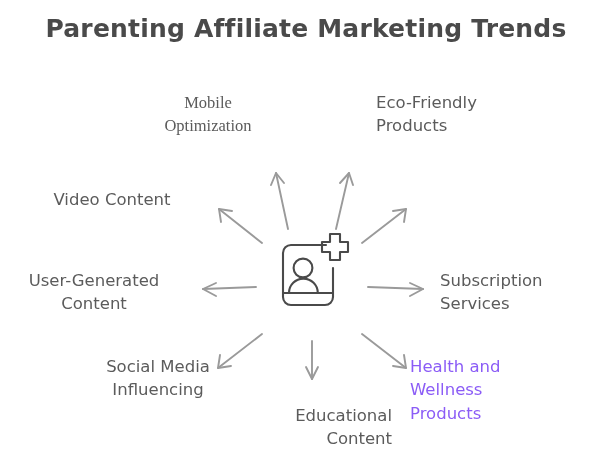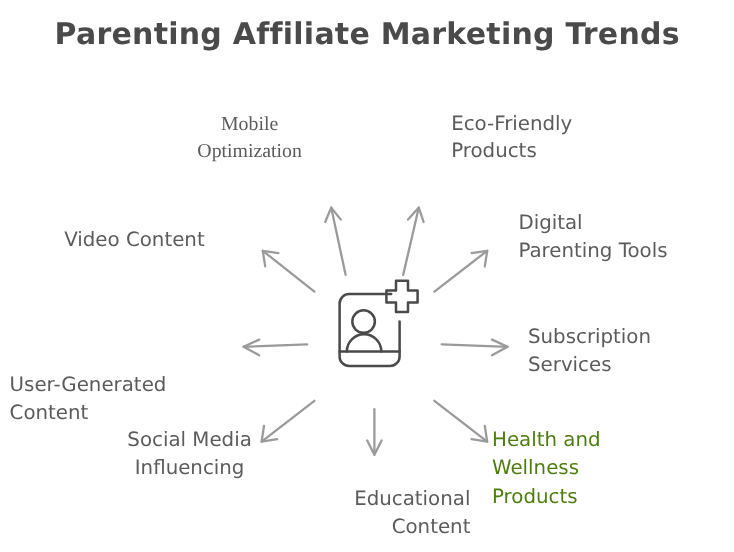--- a/index.html
+++ b/index.html
@@ -46,21 +46,21 @@
     position: absolute;
     font-family: "DejaVu Sans", sans-serif;
     font-weight: 400;
     font-size: 16.5px;
     line-height: 1.42;
     color: #5b5b5b;
     white-space: pre-line;
   }
   .label.c  { text-align: center; }
   .label.l  { text-align: left; }
-  .label.r  { text-align: left; margin-top: 40px; }
+  .label.r  { text-align: center; }
 
   
   #lbl-mobile-optimization     { left: 128px; top:  91px; width: 160px; font-family: Liberation Serif, serif; }
   #lbl-eco-friendly-products   { left: 345px; top:  91px; width: 190px; }
   #lbl-video-content           { left:  28px; top: 188px; width: 168px; }
   #lbl-digital-parenting-tools { left: 432px; top: 174px; width: 180px; }
   #lbl-user-generated-content  { left:   8px; top: 269px; width: 172px; }
   #lbl-subscription-services   { left: 440px; top: 269px; width: 170px; }
   #lbl-social-media-influencing{ left:  68px; top: 355px; width: 180px; }
   #lbl-educational-content     { left: 232px; top: 404px; width: 160px; text-align: right; }
@@ -168,32 +168,30 @@
   </svg>
 
   <div class="label c" id="lbl-mobile-optimization" style="color: rgb(91, 91, 91);">Mobile
 Optimization</div>
 
   <div class="label l" id="lbl-eco-friendly-products" style="color: rgb(91, 91, 91); margin-left: 31px;">Eco-Friendly
 Products</div>
 
   <div class="label c" id="lbl-video-content" style="color: rgb(91, 91, 91);">Video Content</div>
 
-  <div class="label l" id="lbl-digital-parenting-tools" style="color: rgb(91, 91, 91);">Digital
-Parenting Tools</div>
 
   <div class="label r" id="lbl-user-generated-content" style="color: rgb(91, 91, 91);">User-Generated
 Content</div>
 
   <div class="label l" id="lbl-subscription-services" style="color: rgb(91, 91, 91);">Subscription
 Services</div>
 
   <div class="label c" id="lbl-social-media-influencing" style="color: rgb(91, 91, 91);">Social Media
 Influencing</div>
 
   <div class="label c" id="lbl-educational-content" style="color: rgb(91, 91, 91);">Educational
 Content</div>
 
-  <div class="label l" id="lbl-health-wellness-products" style="color: #4d7c0f;">Health and
+  <div class="label l" id="lbl-health-wellness-products" style="color: #8b5cf6;">Health and
 Wellness
 Products</div>
 
 </div>
 
 </body></html>

